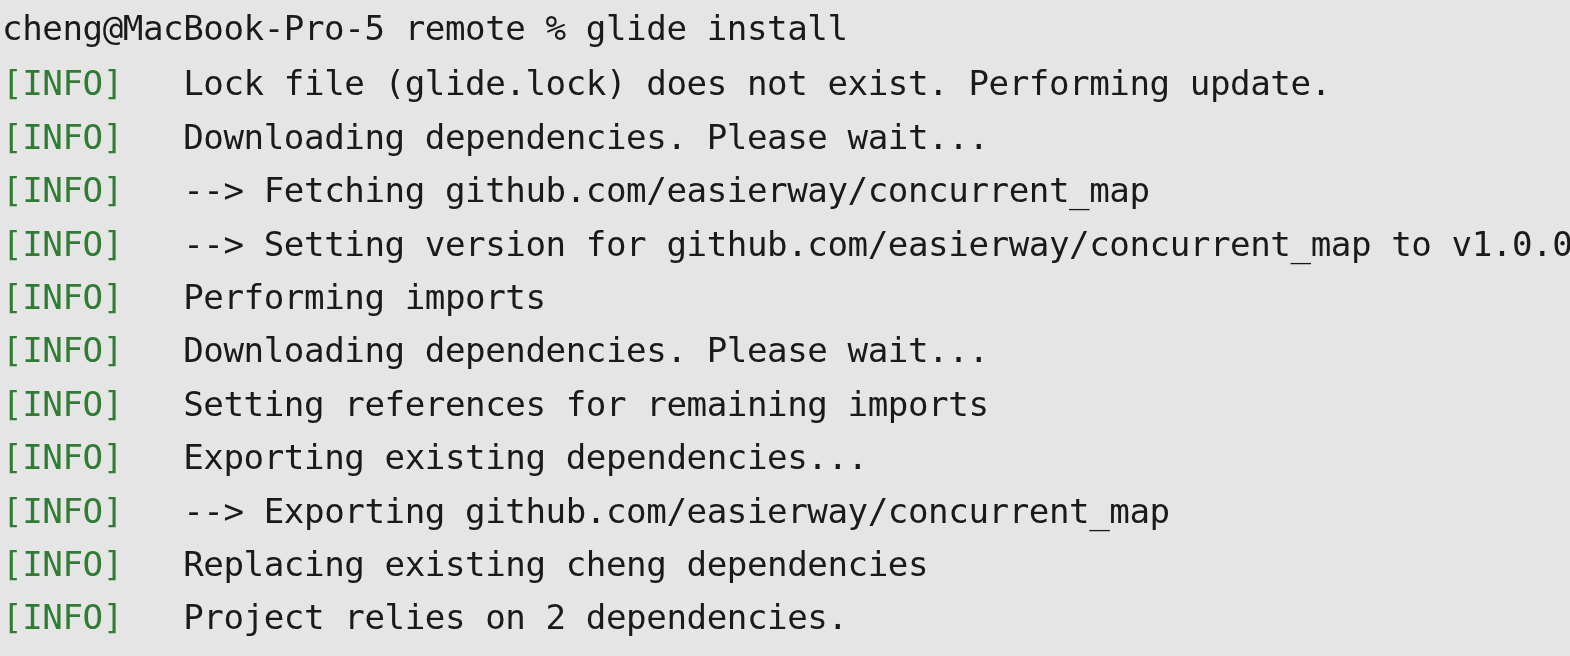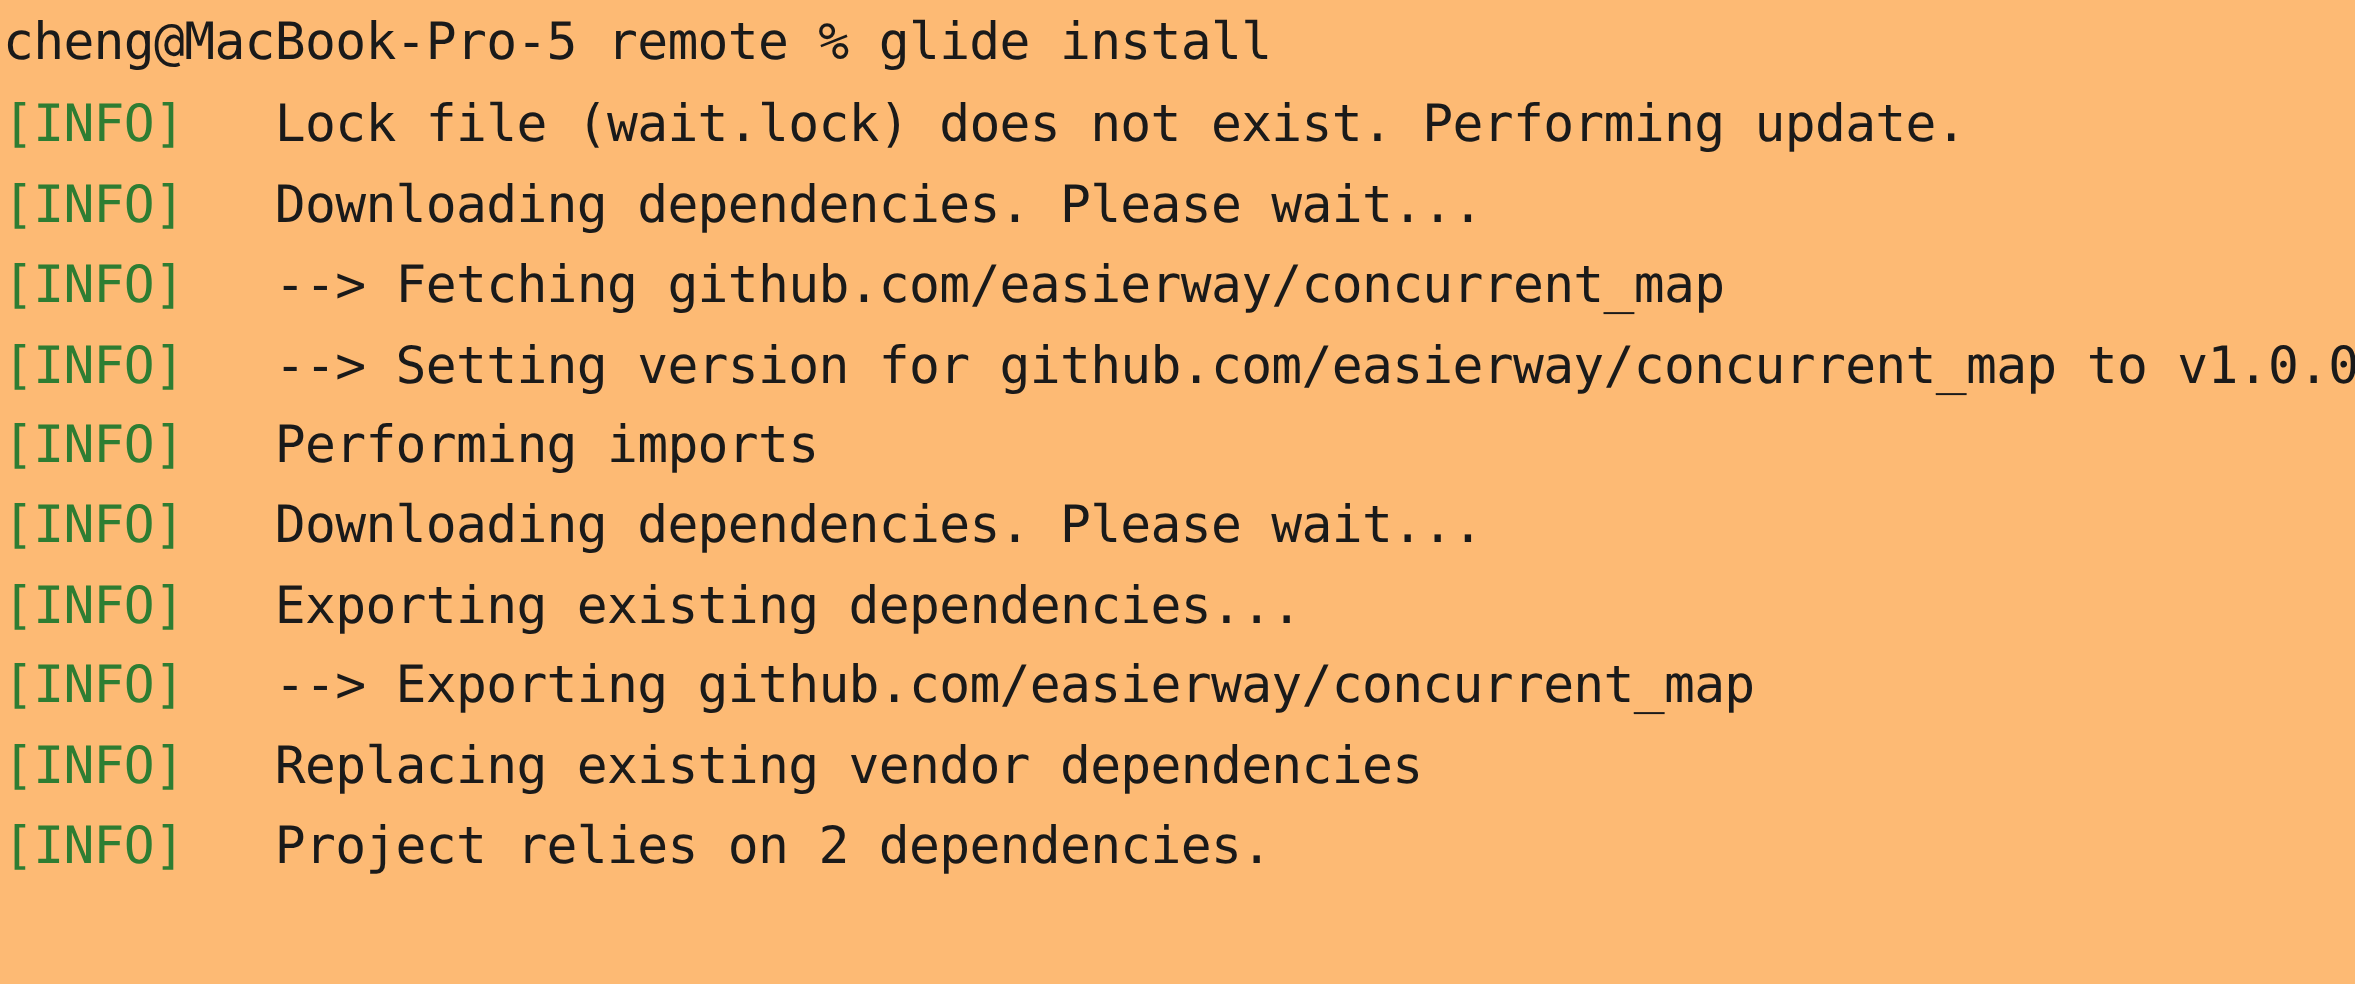--- a/index.html
+++ b/index.html
@@ -10,21 +10,21 @@
   }
   body {
     width: 1570px;
     height: 656px;
     overflow: hidden;
     font-family: "DejaVu Sans Mono", "Liberation Mono", monospace;
   }
   #terminal {
     width: 1570px;
     height: 656px;
-    background: #fdba74;
+    background: #e5e5e5;
     box-sizing: border-box;
     padding: 0;
     position: relative;
   }
   .line {
     display: block;
     white-space: pre;
     font-family: "DejaVu Sans Mono", "Liberation Mono", monospace;
     font-size: 34.2px;
     line-height: 53.4px;
@@ -45,34 +45,35 @@
     color: #1a1a1a;
   }
 </style>
 </head>
 <body>
 
 <div id="terminal">
 
   <div class="line"><span>cheng@MacBook-Pro-5 remote % glide install</span></div>
 
-  <div class="line"><span class="tag">[INFO]</span><span class="msg">   </span><span class="msg">Lock file (wait.lock) does not exist. Performing update.</span></div>
+  <div class="line"><span class="tag">[INFO]</span><span class="msg">   </span><span class="msg">Lock file (glide.lock) does not exist. Performing update.</span></div>
 
   <div class="line"><span class="tag">[INFO]</span><span class="msg">   </span><span class="msg">Downloading dependencies. Please wait...</span></div>
 
   <div class="line"><span class="tag">[INFO]</span><span class="msg">   </span><span class="msg">--&gt; Fetching github.com/easierway/concurrent_map</span></div>
 
   <div class="line"><span class="tag">[INFO]</span><span class="msg">   </span><span class="msg">--&gt; Setting version for github.com/easierway/concurrent_map to v1.0.0.</span></div>
 
   <div class="line"><span class="tag">[INFO]</span><span class="msg">   </span><span class="msg">Performing imports</span></div>
 
   <div class="line"><span class="tag">[INFO]</span><span class="msg">   </span><span class="msg">Downloading dependencies. Please wait...</span></div>
 
+  <div class="line"><span class="tag">[INFO]</span><span class="msg">   </span><span class="msg">Setting references for remaining imports</span></div>
 
   <div class="line"><span class="tag">[INFO]</span><span class="msg">   </span><span class="msg">Exporting existing dependencies...</span></div>
 
   <div class="line"><span class="tag">[INFO]</span><span class="msg">   </span><span class="msg">--&gt; Exporting github.com/easierway/concurrent_map</span></div>
 
-  <div class="line"><span class="tag">[INFO]</span><span class="msg">   </span><span class="msg">Replacing existing vendor dependencies</span></div>
+  <div class="line"><span class="tag">[INFO]</span><span class="msg">   </span><span class="msg">Replacing existing cheng dependencies</span></div>
 
   <div class="line"><span class="tag">[INFO]</span><span class="msg">   </span><span class="msg">Project relies on 2 dependencies.</span></div>
 
 </div>
 
 </body></html>

